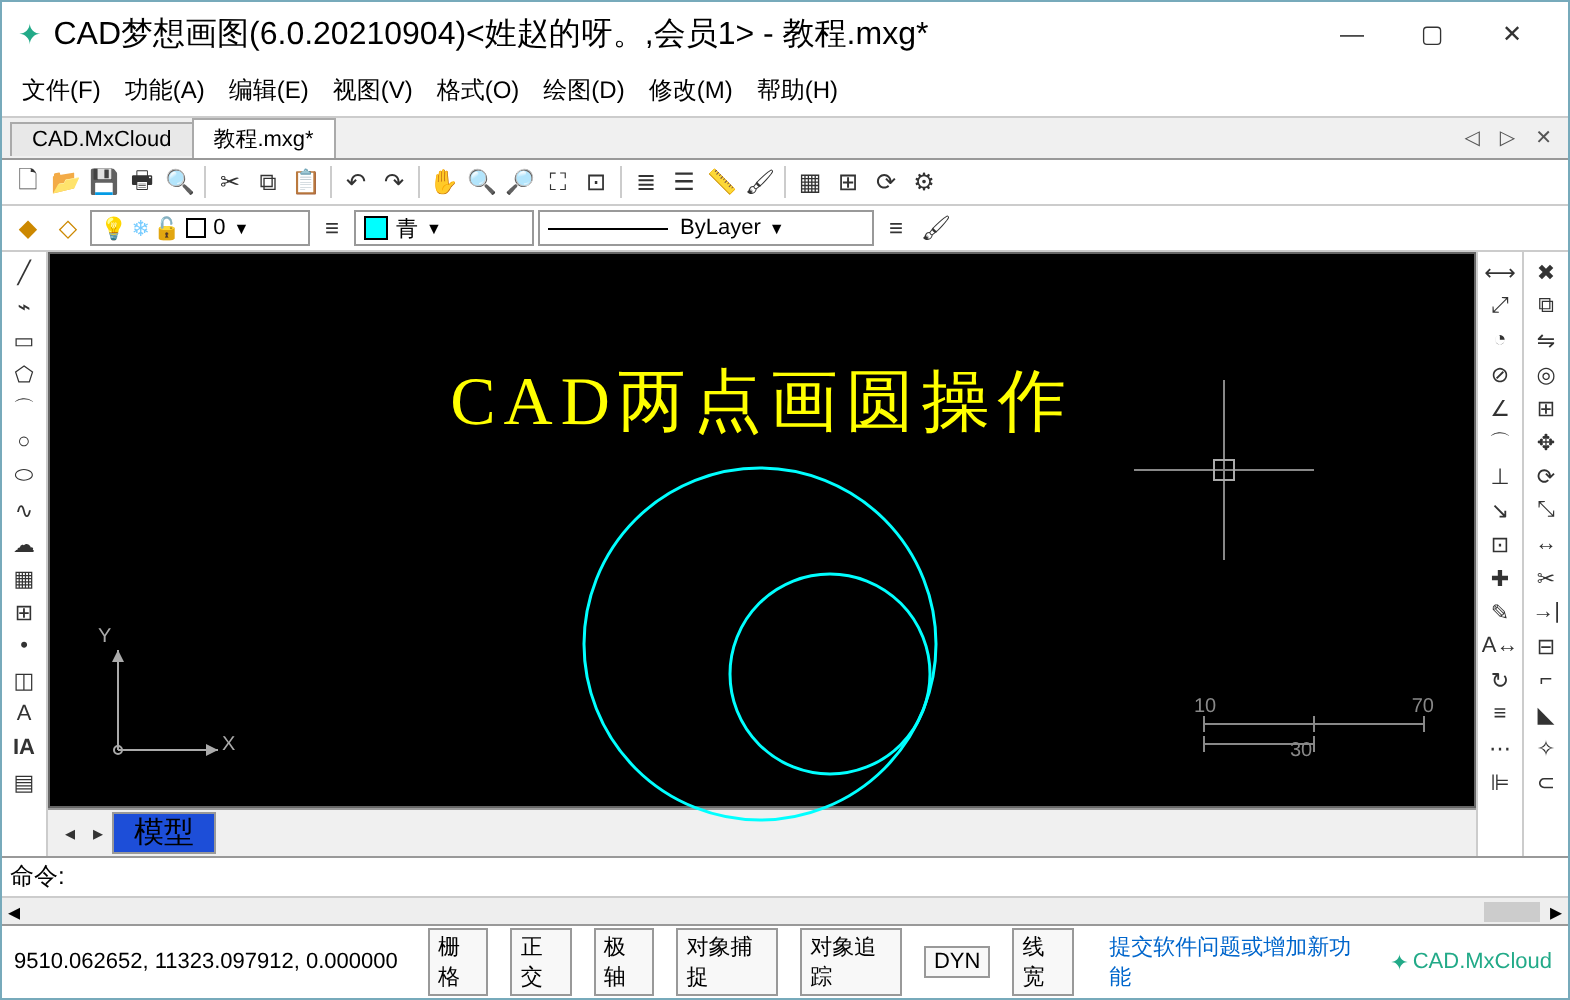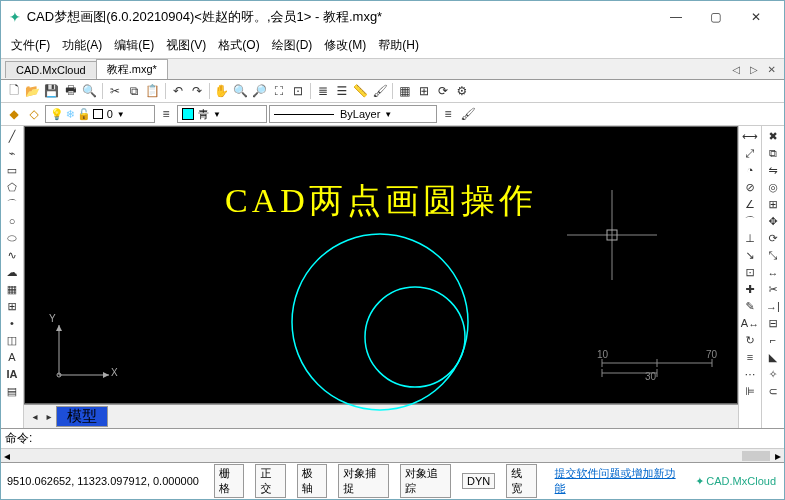--- a/index.html
+++ b/index.html
@@ -1,20 +1,20 @@
 <!DOCTYPE html>
 <html><head>
 <meta charset="utf-8">
 <style>
 * { margin: 0; padding: 0; box-sizing: border-box; font-family: "Microsoft YaHei", SimSun, sans-serif; }
 body { background: #fff; width: 785px; height: 500px; overflow: hidden; font-size: 12px; }
 .window { border: 1px solid #7ab; display: flex; flex-direction: column; height: 100%; }
 .titlebar { display: flex; align-items: center; padding: 4px 8px; background: #fff; }
 .titlebar .icon-app { margin-right: 6px; font-size: 14px; color: #2a8; }
-.titlebar .title { flex: 1; color: #000; font-size: 13px; }
+.titlebar .title { flex: 1; color: #000; font-size: 16px; }
 .win-btns { display: flex; }
 .win-btn { width: 40px; height: 24px; display: flex; align-items: center; justify-content: center; color: #333; }
 .menubar { display: flex; padding: 2px 4px; background: #fff; border-bottom: 1px solid #ccc; }
 .menu-item { padding: 2px 6px; color: #000; }
 .tabbar { display: flex; align-items: center; background: #f0f0f0; border-bottom: 1px solid #999; padding: 0 4px; }
 .tab { padding: 2px 10px; background: #e8e8e8; border: 1px solid #aaa; border-bottom: none; margin-right: -1px; font-size: 11px; }
 .tab.active { background: #fff; font-weight: normal; }
 .tab-close { margin-left: auto; display: flex; gap: 2px; }
 .tab-close span { padding: 0 4px; color: #555; font-size: 10px; }
 .toolbar { display: flex; align-items: center; padding: 2px 4px; background: #fff; border-bottom: 1px solid #ccc; gap: 1px; flex-wrap: wrap; }
@@ -42,21 +42,21 @@
 .nav-btn { width: 14px; text-align: center; font-size: 10px; color: #333; }
 .model-tab { padding: 0 10px; background: #1d4ed8; border: 1px solid #999; font-size: 15px; }
 .cmdline { display: flex; align-items: center; background: #fff; border-top: 1px solid #999; padding: 1px 4px; font-size: 12px; }
 .cmd-prompt { margin-right: 2px; }
 .cmd-input { flex: 1; border: none; outline: none; height: 16px; font-size: 12px; }
 .scroll-h { height: 14px; background: #eee; border-top: 1px solid #ccc; display: flex; align-items: center; }
 .scroll-h .thumb-h { width: 28px; height: 10px; background: #ccc; margin-left: auto; margin-right: 2px; }
 .statusbar { display: flex; align-items: center; background: #fff; border-top: 1px solid #999; padding: 1px 2px; font-size: 11px; gap: 12px; }
 .coords { padding: 0 4px; min-width: 200px; }
 .status-btn { padding: 1px 4px; border: 1px solid #999; background: #f8f8f8; margin-left: -1px; }
-.status-link { color: #06c; text-decoration: underline; margin-left: 6px; }
+.status-link { color: #06c; margin-left: 6px; }
 .status-brand { margin-left: auto; color: #2a8; padding: 0 6px; display: flex; align-items: center; gap: 2px; }
 </style>
 </head>
 <body>
 
 <div class="window">
 
   <div class="titlebar">
     <span class="icon-app">✦</span>
     <span class="title">CAD梦想画图(6.0.20210904)&lt;姓赵的呀。,会员1&gt; - 教程.mxg*</span>

